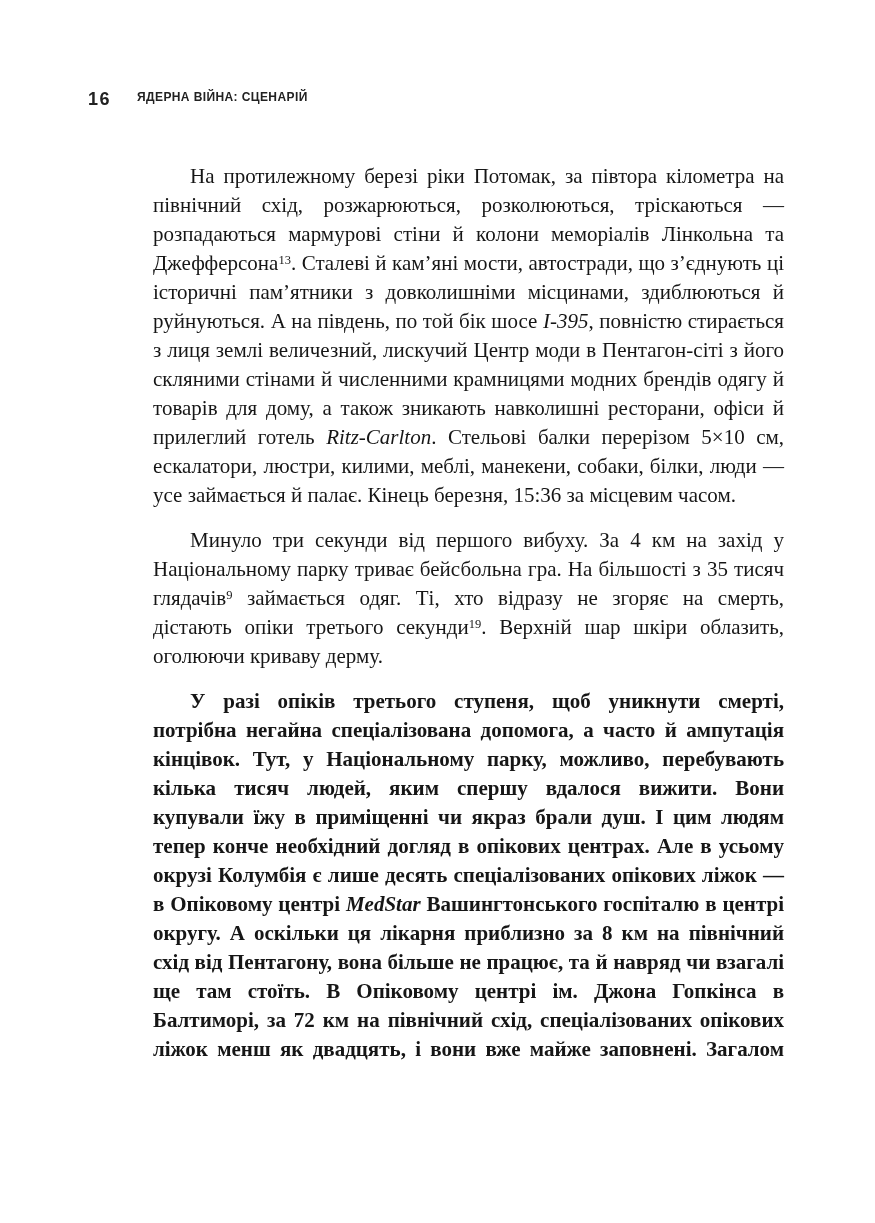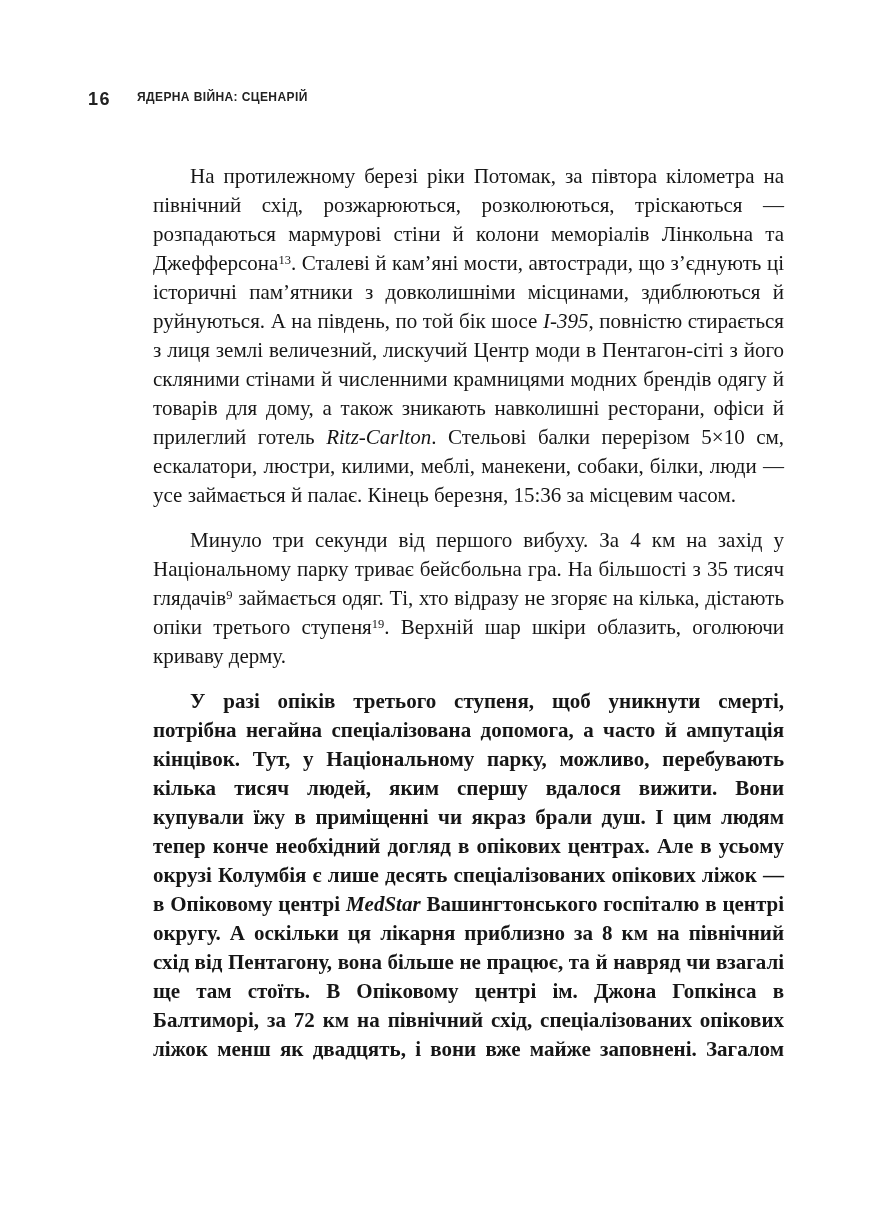--- a/index.html
+++ b/index.html
@@ -77,17 +77,17 @@
 
 <div class="page">
 
   <header class="running-head">
     <span class="page-num">16</span>
     <span class="running-title">ЯДЕРНА ВІЙНА: СЦЕНАРІЙ</span>
   </header>
 
   <main class="text-block">
     <p><span>На протилежному березі ріки Потомак, за півтора кілометра на північний схід, розжарюються, розколюються, тріскаються — розпадаються мармурові стіни й колони меморіалів Лінкольна та Джефферсона</span><sup>13</sup><span>. Сталеві й кам’яні мости, автостради, що з’єднують ці історичні пам’ятники з довколишніми місцинами, здиблюються й руйнуються. А на південь, по той бік шосе </span><i>I-395</i><span>, повністю стирається з лиця землі величезний, лискучий Центр моди в Пентагон-сіті з його скляними стінами й численними крамницями модних брендів одягу й товарів для дому, а також зникають навколишні ресторани, офіси й прилеглий готель </span><i>Ritz-Carlton</i><span>. Стельові балки перерізом 5×10 см, ескалатори, люстри, килими, меблі, манекени, собаки, білки, люди — усе займається й палає. Кінець березня, 15:36 за місцевим часом.</span></p>
-    <p><span>Минуло три секунди від першого вибуху. За 4 км на захід у Національному парку триває бейсбольна гра. На більшості з 35 тисяч глядачів</span><sup>9</sup><span> займається одяг. Ті, хто відразу не згоряє на кілька, дістають опіки третього ступеня</span><sup>19</sup><span>. Верхній шар шкіри облазить, оголюючи криваву дерму.</span></p>
+    <p><span>Минуло три секунди від першого вибуху. За 4 км на захід у Національному парку триває бейсбольна гра. На більшості з 35 тисяч глядачів</span><sup>9</sup><span> займається одяг. Ті, хто відразу не згоряє на смерть, дістають опіки третього секунди</span><sup>19</sup><span>. Верхній шар шкіри облазить, оголюючи криваву дерму.</span></p>
     <p class="continues"><span>У разі опіків третього ступеня, щоб уникнути смерті, потрібна негайна спеціалізована допомога, а часто й ампутація кінцівок. Тут, у Національному парку, можливо, перебувають кілька тисяч людей, яким спершу вдалося вижити. Вони купували їжу в приміщенні чи якраз брали душ. І цим людям тепер конче необхідний догляд в опікових центрах. Але в усьому окрузі Колумбія є лише десять спеціалізованих опікових ліжок — в Опіковому центрі </span><i>MedStar</i><span> Вашингтонського госпіталю в центрі округу. А оскільки ця лікарня приблизно за 8 км на північний схід від Пентагону, вона більше не працює, та й навряд чи взагалі ще там стоїть. В Опіковому центрі ім. Джона Гопкінса в Балтиморі, за 72 км на північний схід, спеціалізованих опікових ліжок менш як двадцять, і вони вже майже заповнені. Загалом</span></p>
   </main>
 
 </div>
 
 </body></html>

